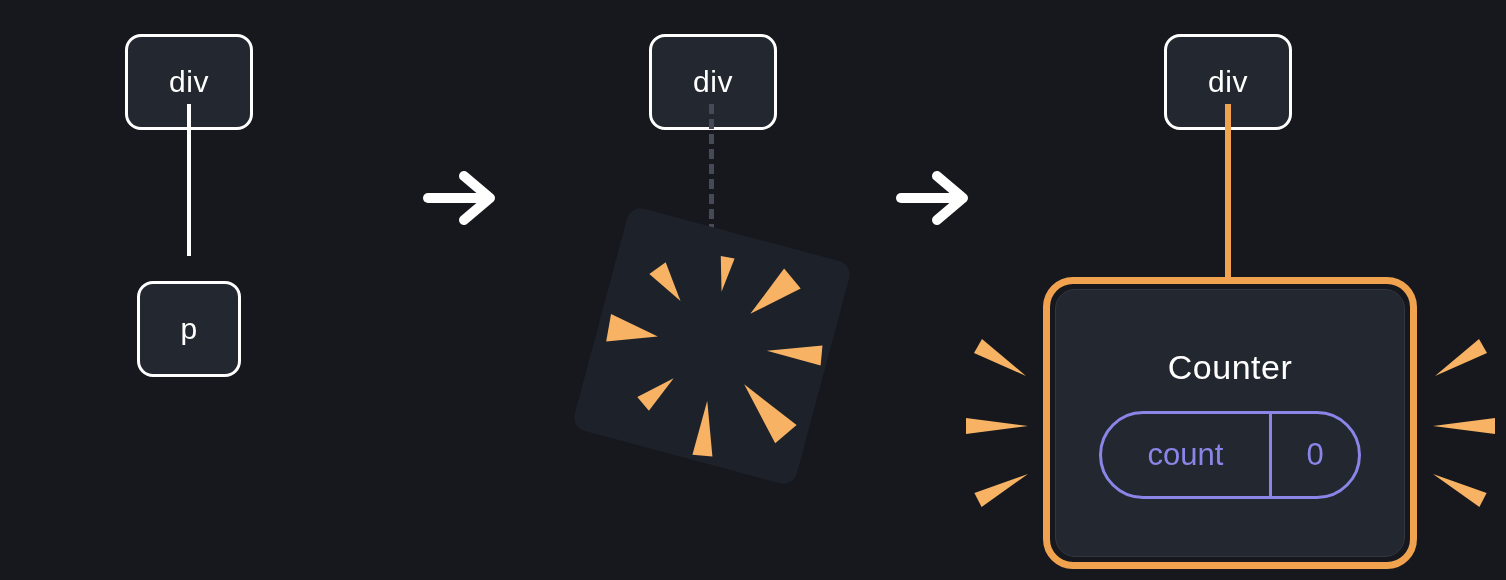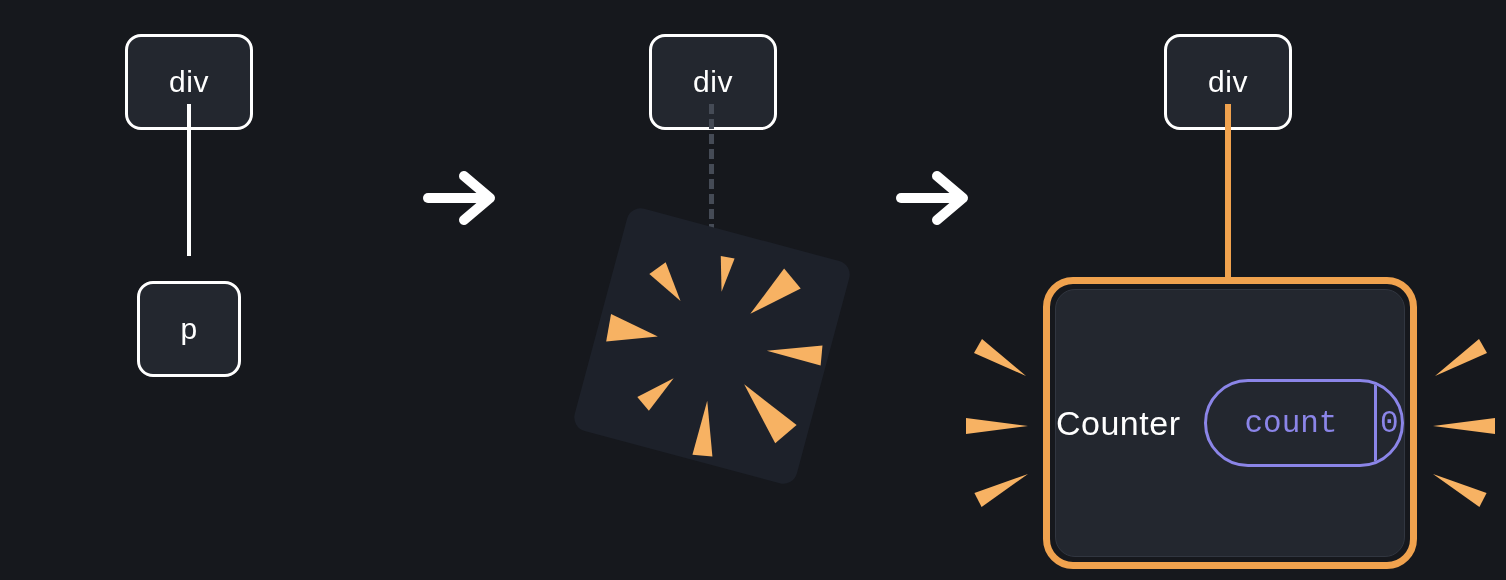--- a/index.html
+++ b/index.html
@@ -66,40 +66,39 @@
     border-radius: 30px;
     padding: 5px;
     background: var(--background, #16181d);
   }
   .counter-panel {
     width: 100%; height: 100%;
     background: var(--panel-fill, #23272f);
     border: 1px solid var(--panel-border, #313640);
     border-radius: 20px;
     display: flex;
-    flex-direction: row;
+    flex-direction: column;
     align-items: center;
     justify-content: center;
     gap: 24px;
   }
   .counter-title {
     color: var(--text, #ffffff);
     font-size: 34px;
     font-weight: 500;
     letter-spacing: 0.5px;
   }
   .state-pill {
     width: 262px; height: 88px;
     border: 3px solid var(--purple, #8b85e8);
     border-radius: 60px;
     display: flex;
     color: var(--purple, #8b85e8);
     font-size: 31px;
     overflow: hidden;
-    font-family: Liberation Mono, monospace;
   }
   .state-key {
     width: 170px;
     display: flex; align-items: center; justify-content: center;
     border-right: 3px solid var(--purple, #8b85e8);
   }
   .state-value {
     flex: 1;
     display: flex; align-items: center; justify-content: center;
   }

